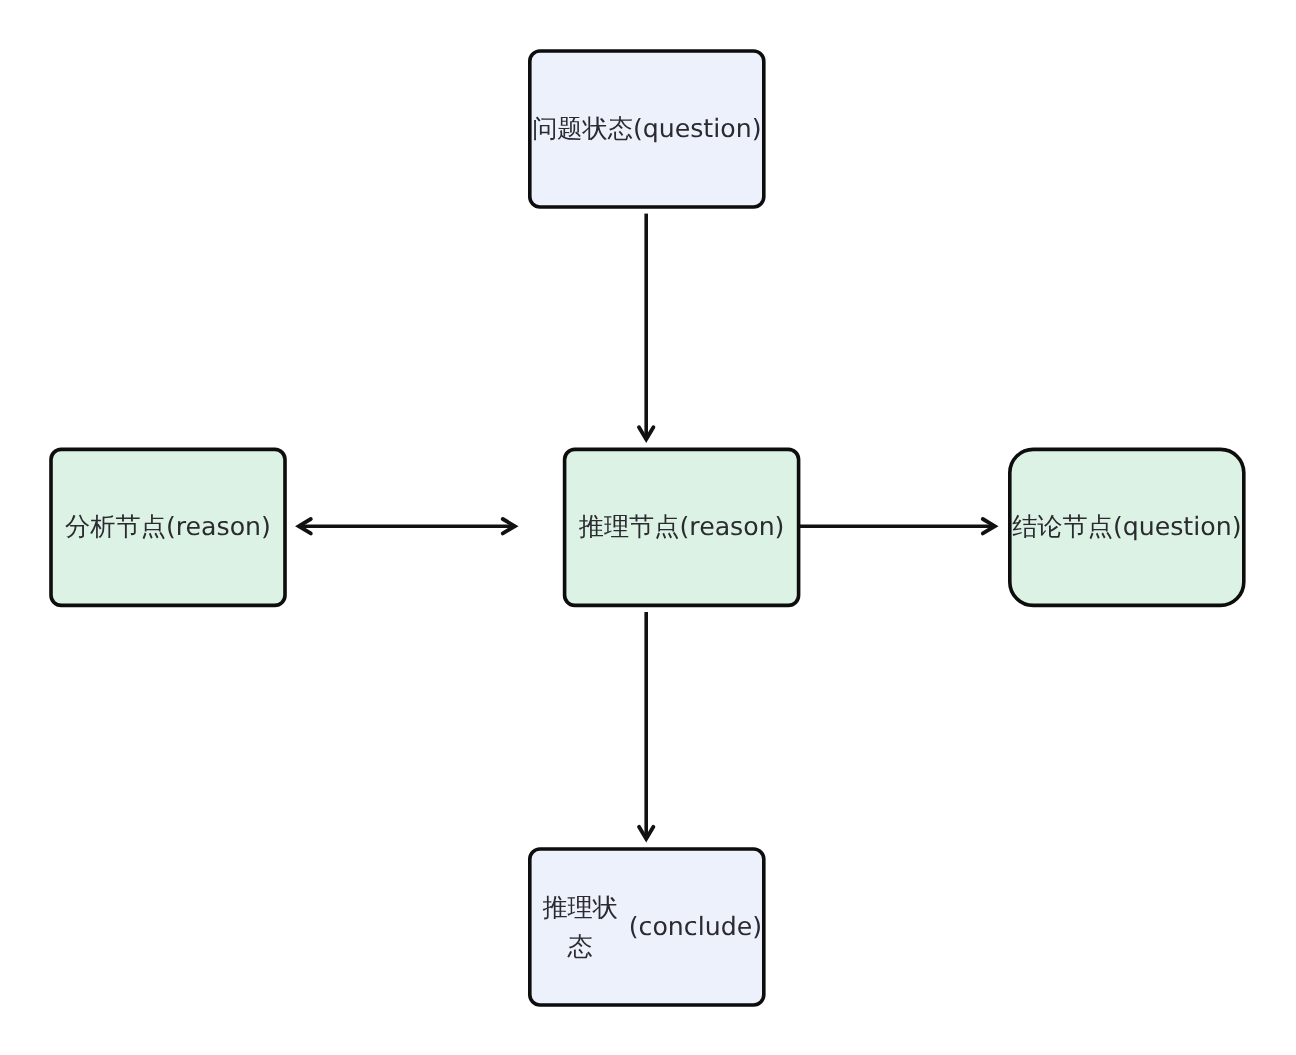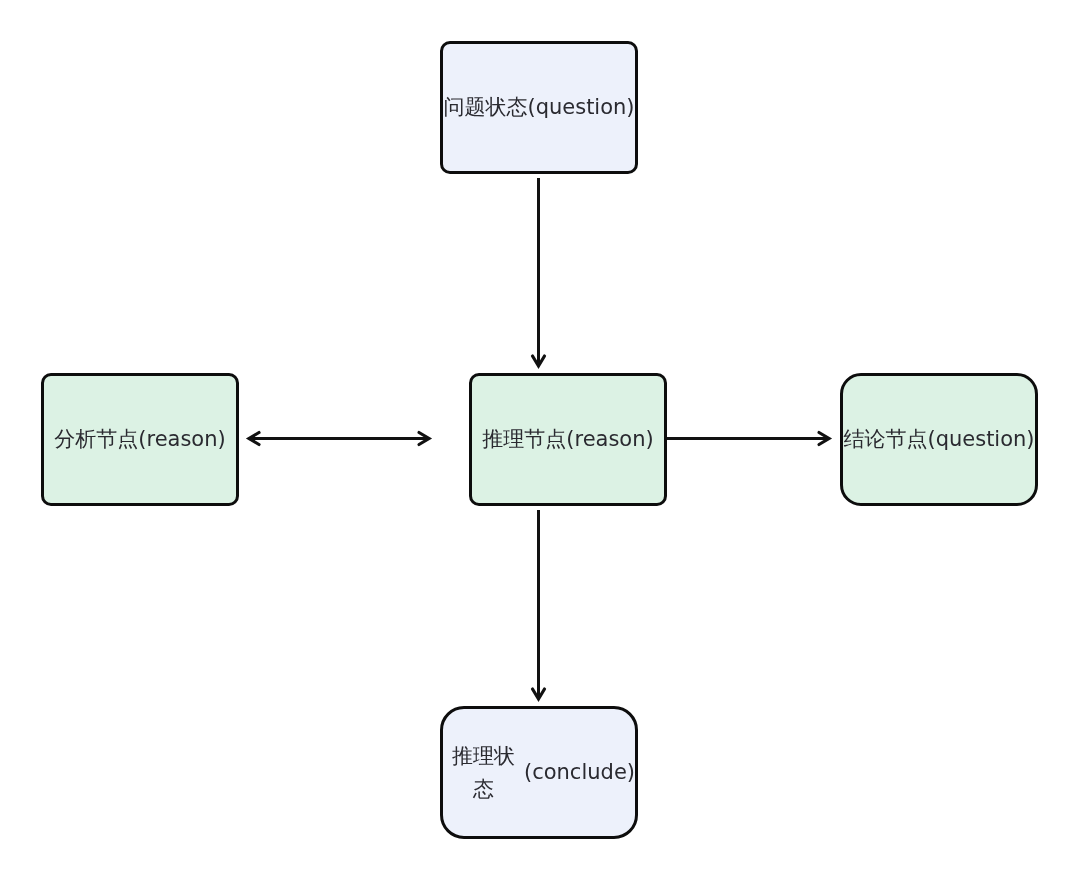--- a/index.html
+++ b/index.html
@@ -73,18 +73,18 @@
   <div class="node node--process" style="left:440px;top:373px;margin-left:29px;">
     <div>推理节点</div>
     <div>(reason)</div>
   </div>
 
   <div class="node node--process" style="left:840px;top:373px;border-radius:21px;">
     <div>结论节点</div>
     <div>(question)</div>
   </div>
 
-  <div class="node node--state" style="left:440px;top:706px;border-radius:24px;">
+  <div class="node node--state" style="left:440px;top:706px;">
     <div>推理状态</div>
     <div>(conclude)</div>
   </div>
 
 </div>
 
 </body></html>

